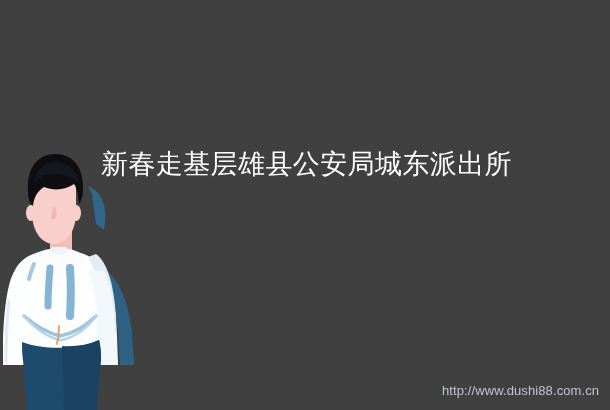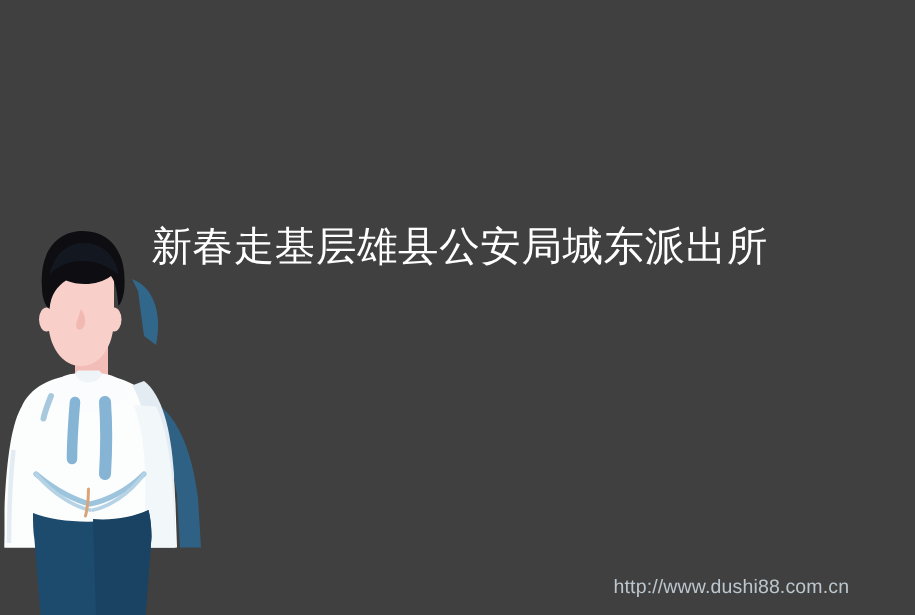--- a/index.html
+++ b/index.html
@@ -39,21 +39,21 @@
     line-height: 36px;
     letter-spacing: 0.4px;
     white-space: nowrap;
     font-weight: 400;
     text-rendering: optimizeLegibility;
   }
 
   
   #watermark {
     position: absolute;
-    left: 391px;
+    left: 424px;
     top: 383px;
     color: #cdd9e1;
     opacity: 0.88;
     font-size: 13px;
     line-height: 16px;
     letter-spacing: 0.1px;
     white-space: nowrap;
     padding-left: 18px;
   }
 </style>

